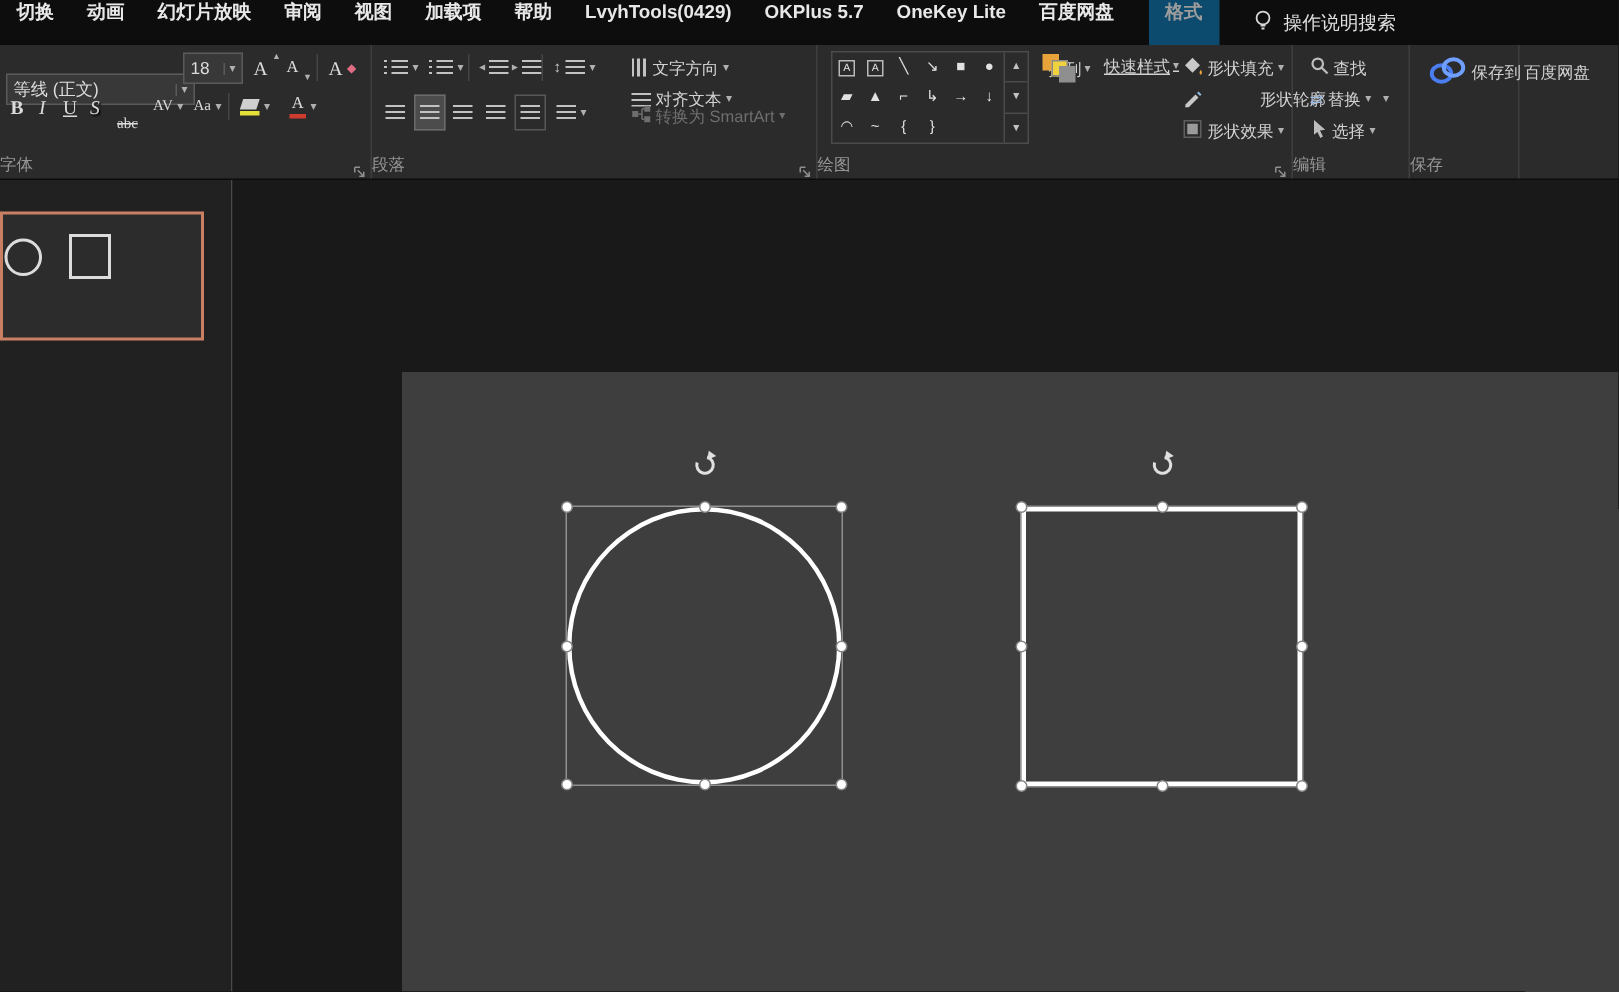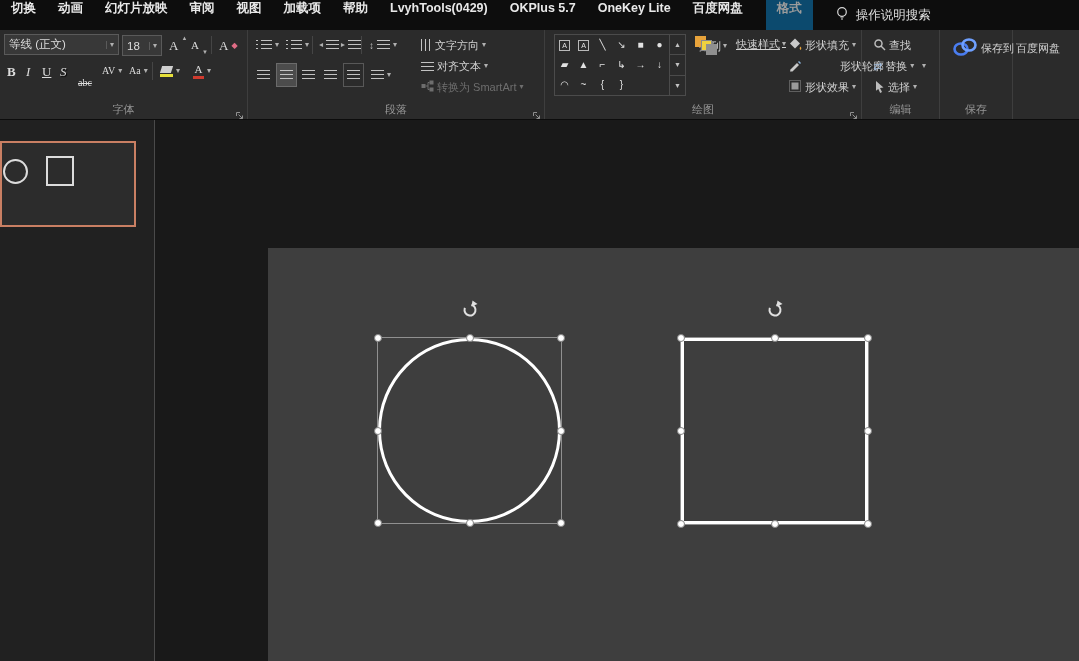--- a/index.html
+++ b/index.html
@@ -22,21 +22,21 @@
   .menu-search { display:flex; align-items:center; gap:7px; margin-left:22px; font-weight:400; color:#e0e0e0; }
 
   
   .ribbon {
     position:absolute; top:30px; left:0; right:0; height:90px;
     background:#2b2b2b; border-bottom:1px solid #0c0c0c; color:#d2d2d2;
   }
   .group { position:absolute; top:0; height:89px; border-right:1px solid #3e3e3e; }
   .group-label {
     position:absolute; bottom:2px; left:0; width:100%;
-    text-align:center; color:#969696; font-size:11px;
+    color:#969696; font-size:11px;
   }
   .launcher { position:absolute; right:3px; bottom:4px; width:9px; height:9px; }
 
   .combo {
     position:absolute; height:21px; background:#383838; border:1px solid #5a5a5a;
     color:#dcdcdc; font-size:11.5px; display:flex; align-items:center; padding:0 4px;
   }
   .combo .caret { margin-left:auto; border-left:1px solid #5a5a5a; padding:0 0 0 3px; }
 
   .rbtn {
@@ -141,21 +141,21 @@
             <path d="M5.4 11 h3.2 M6 13 h2" stroke="#d8d8d8" stroke-width="1.2" fill="none"></path>
           </svg>
       </span>
       <span>操作说明搜索</span>
     </div>
   </div>
 
   <div class="ribbon">
 
     <div class="group" style="left:0; width:248px;">
-      <div class="combo" style="left:4px; top:4px; width:115px;">
+      <div class="combo" style="left:4px; top:19px; width:126px;">
         <span>等线 (正文)</span>
         <span class="caret">▾</span>
       </div>
       <div class="combo" style="left:122px; top:5px; width:40px;">
         <span>18</span>
         <span class="caret">▾</span>
       </div>
       <div class="rbtn" style="left:166px; top:5px;">
         <span class="ltr">A</span>
         <span class="caret" style="font-size:6px; align-self:flex-start;">▲</span>
@@ -272,21 +272,21 @@
       <div class="rbtn" style="left:170px; top:5px;">
         <span class="vlines"></span>
         <span>文字方向</span>
         <span class="caret">▾</span>
       </div>
       <div class="rbtn" style="left:170px; top:26px;">
         <span class="lines" style="height:9px;"></span>
         <span>对齐文本</span>
         <span class="caret">▾</span>
       </div>
-      <div class="rbtn dim" style="left:170px; top:47px;">
+      <div class="rbtn dim" style="left:170px; top:37px;">
         <span>
           <svg width="13" height="12">
               <rect x="0.5" y="4" width="4" height="4" fill="#6e6e6e"></rect>
               <rect x="8.5" y="0.5" width="4" height="4" fill="#6e6e6e"></rect>
               <rect x="8.5" y="7.5" width="4" height="4" fill="#6e6e6e"></rect>
               <path d="M4.5 6 H7 M7 2.5 V9.5 M7 2.5 H8.5 M7 9.5 H8.5" stroke="#6e6e6e" fill="none"></path>
             </svg>
         </span>
         <span>转换为 SmartArt</span>
         <span class="caret" style="color:#6e6e6e;">▾</span>

